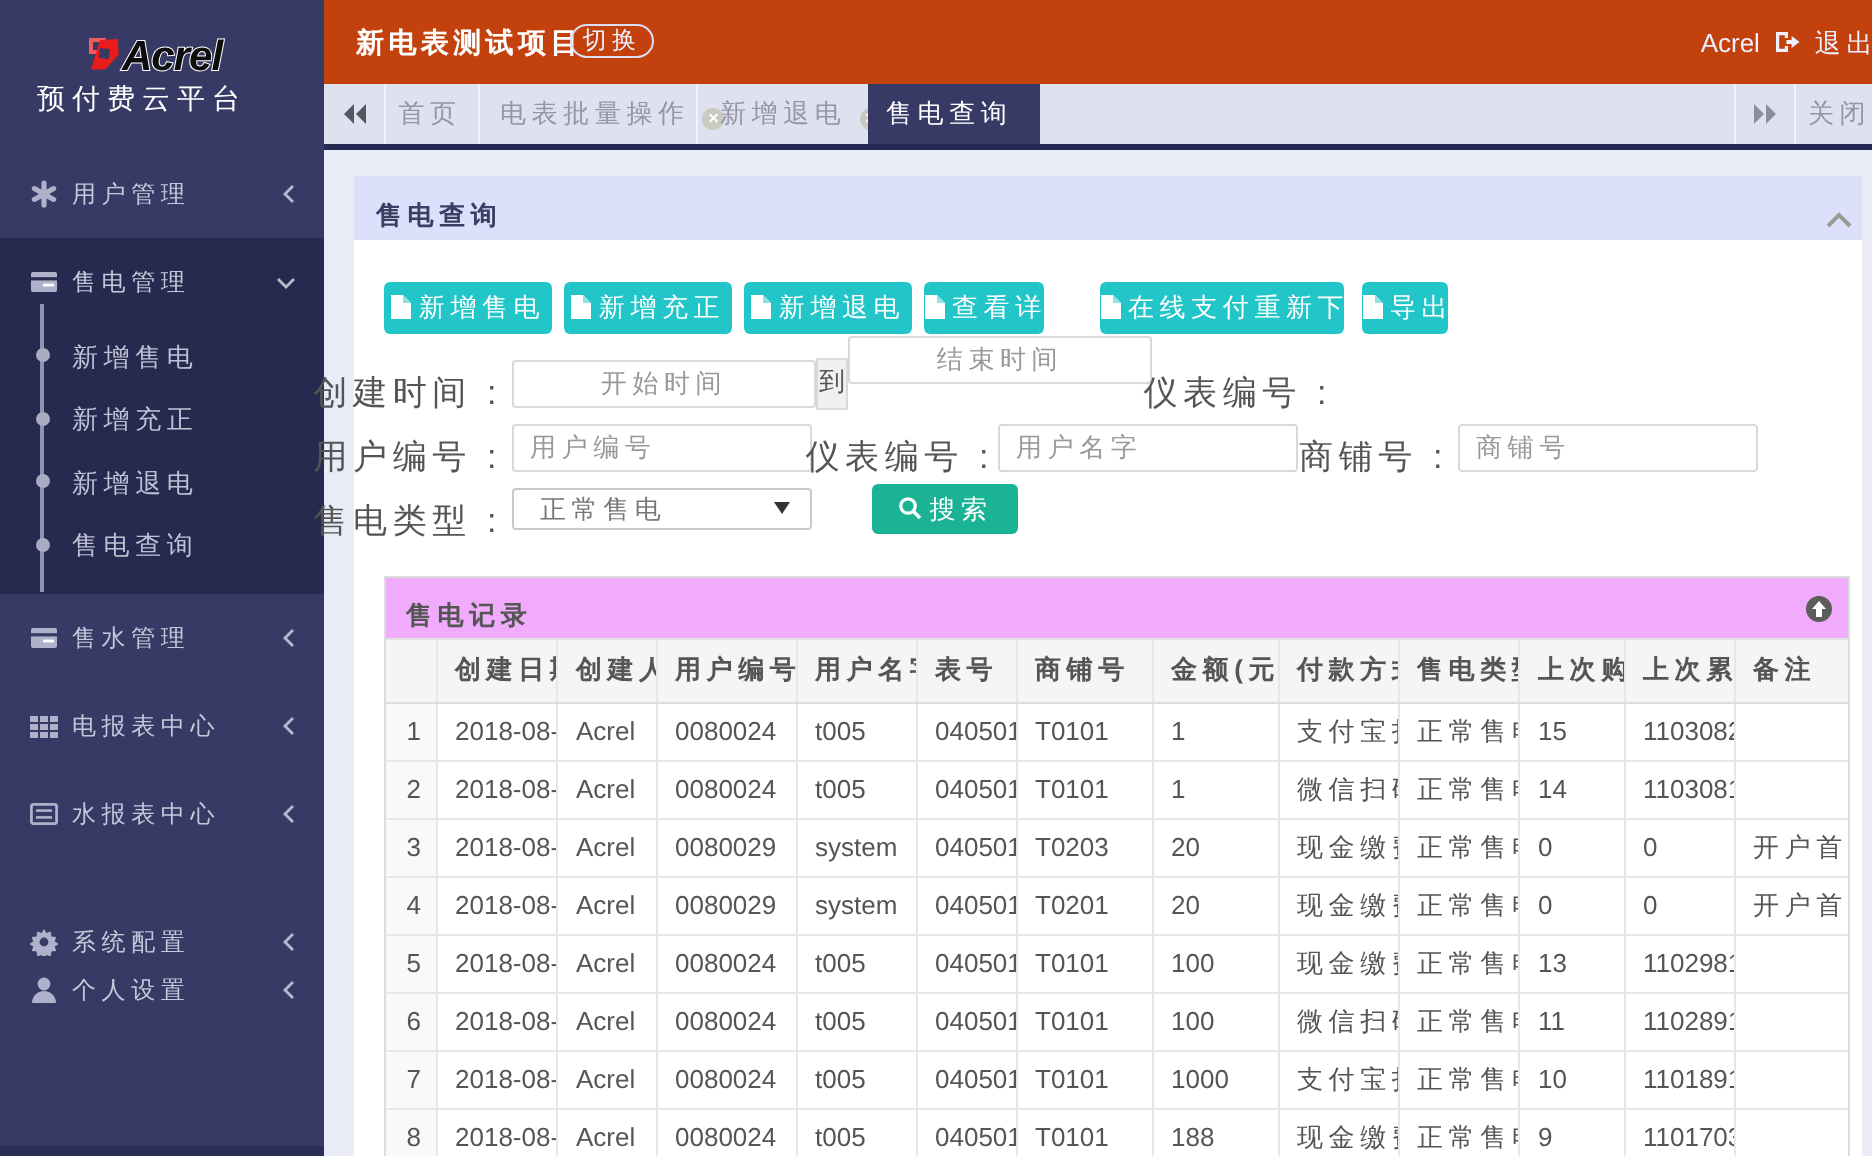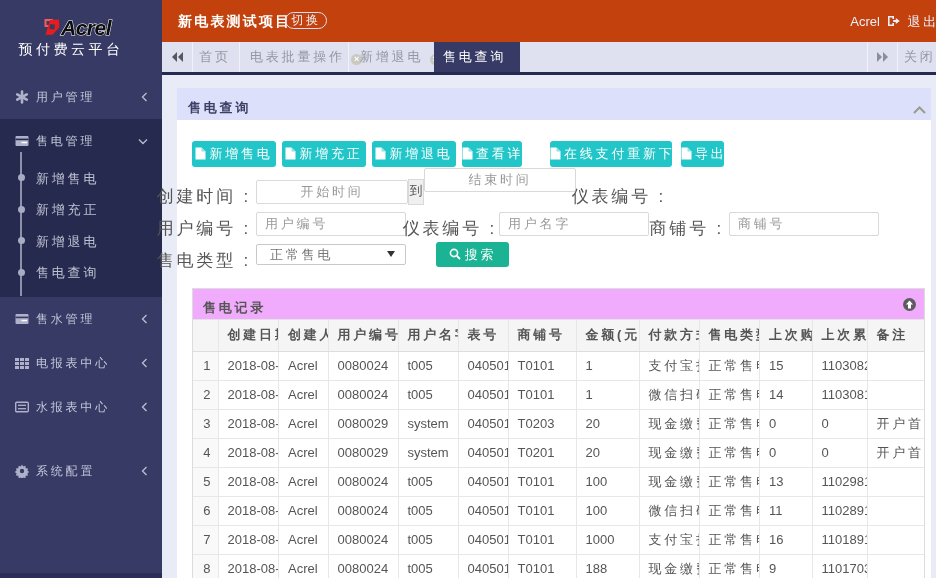--- a/index.html
+++ b/index.html
@@ -162,20 +162,30 @@
     <svg class="chev" viewBox="0 0 7 10">
         <path d="M5.5 1 L1.5 5 L5.5 9" fill="none" stroke="#b9bbcd" stroke-width="1.4"></path>
       </svg>
   </div>
   <div class="mi" style="top:449px">
     <svg class="ico" viewBox="0 0 14 14">
         <path fill="#aeb1c9" d="M7 0.5 l1.2 2 2.2-0.7 0.3 2.4 2.4 0.3-0.7 2.2 2 1.3-2 1.3 0.7 2.2-2.4 0.3-0.3 2.4-2.2-0.7-1.2 2-1.2-2-2.2 0.7-0.3-2.4-2.4-0.3 0.7-2.2-2-1.3 2-1.3-0.7-2.2 2.4-0.3 0.3-2.4 2.2 0.7Z"></path>
         <circle cx="7" cy="7" r="2.2" fill="#363a64"></circle>
       </svg>
     <span class="txt">系统配置</span>
+    <svg class="chev" viewBox="0 0 7 10">
+        <path d="M5.5 1 L1.5 5 L5.5 9" fill="none" stroke="#b9bbcd" stroke-width="1.4"></path>
+      </svg>
+  </div>
+  <div class="mi" style="top:473px">
+    <svg class="ico" viewBox="0 0 14 14">
+        <circle cx="7" cy="4" r="3.2" fill="#aeb1c9"></circle>
+        <path d="M1 13.5 a6 6 0 0 1 12 0 Z" fill="#aeb1c9"></path>
+      </svg>
+    <span class="txt">个人设置</span>
     <svg class="chev" viewBox="0 0 7 10">
         <path d="M5.5 1 L1.5 5 L5.5 9" fill="none" stroke="#b9bbcd" stroke-width="1.4"></path>
       </svg>
   </div>
   <div id="sb-foot"></div>
 </div>
 
 <div id="topbar">
   <div id="proj">新电表测试项目</div>
   <div id="switch">切换</div>
@@ -397,21 +407,21 @@
                 <td class="num">7</td>
                 <td>2018-08-</td>
                 <td>Acrel</td>
                 <td>0080024</td>
                 <td>t005</td>
                 <td>040501011</td>
                 <td>T0101</td>
                 <td>1000</td>
                 <td class="zh">支付宝扫码</td>
                 <td class="zh">正常售电</td>
-                <td>16</td>
+                <td>10</td>
                 <td>1101891.</td>
                 <td></td>
               </tr>
             <tr>
                 <td class="num">8</td>
                 <td>2018-08-</td>
                 <td>Acrel</td>
                 <td>0080024</td>
                 <td>t005</td>
                 <td>040501011</td>

